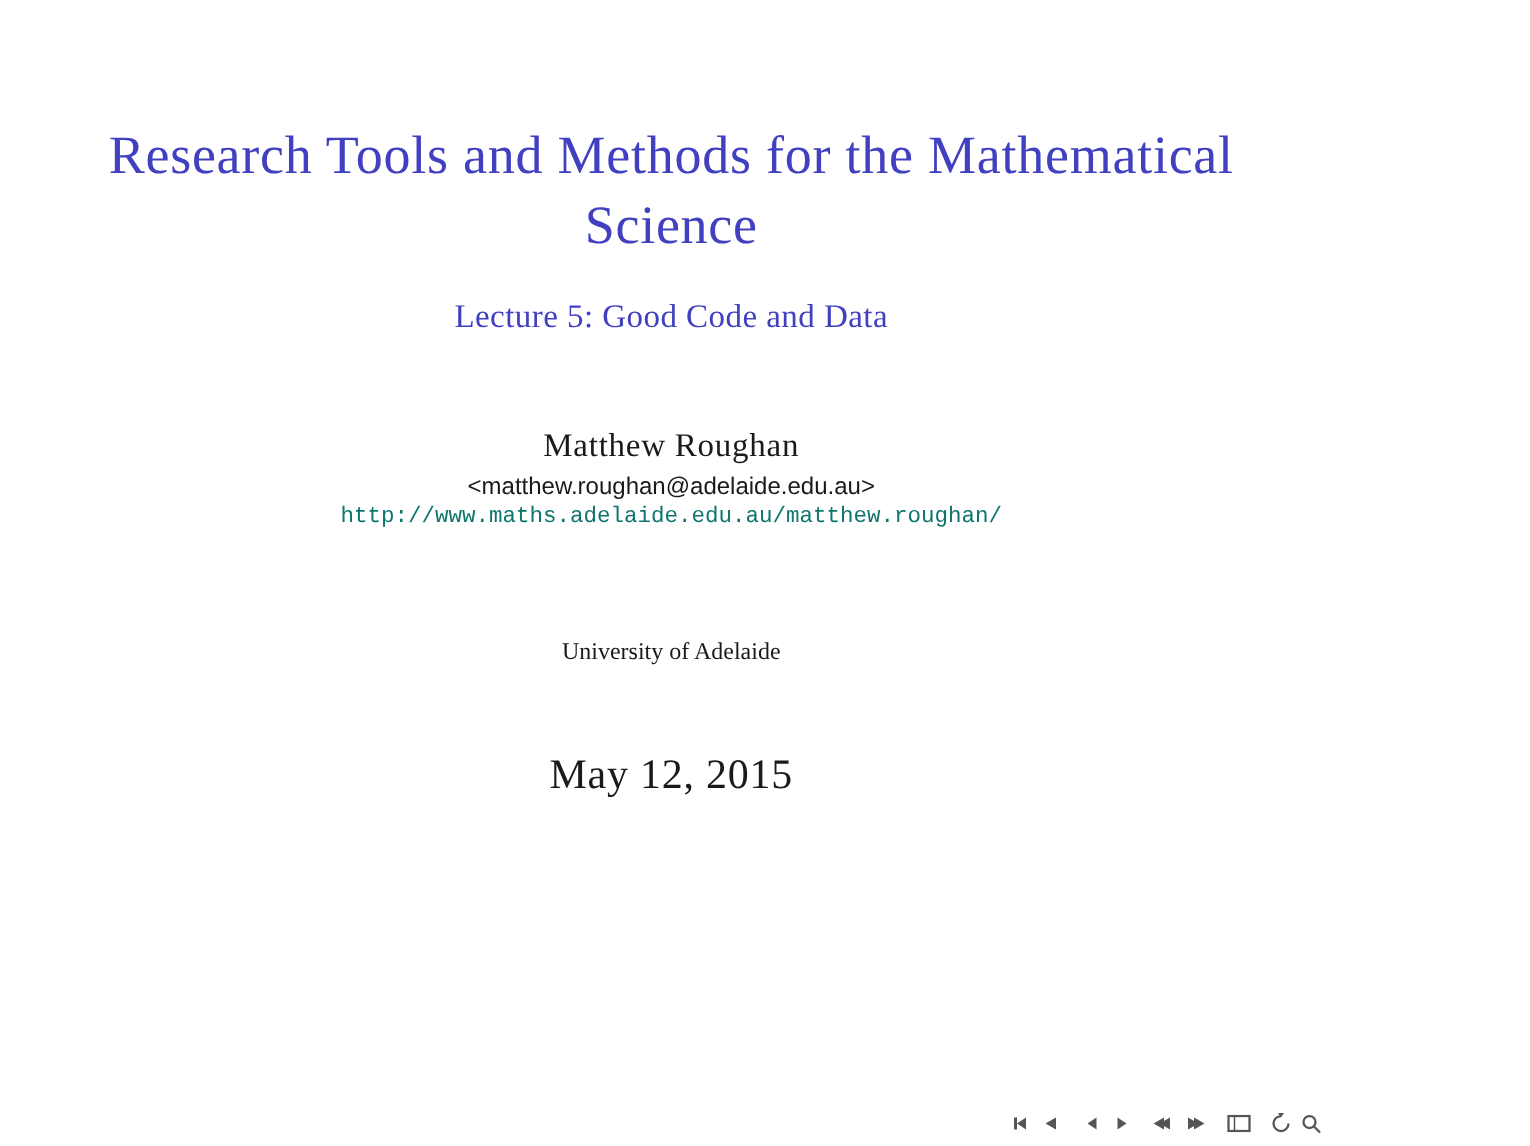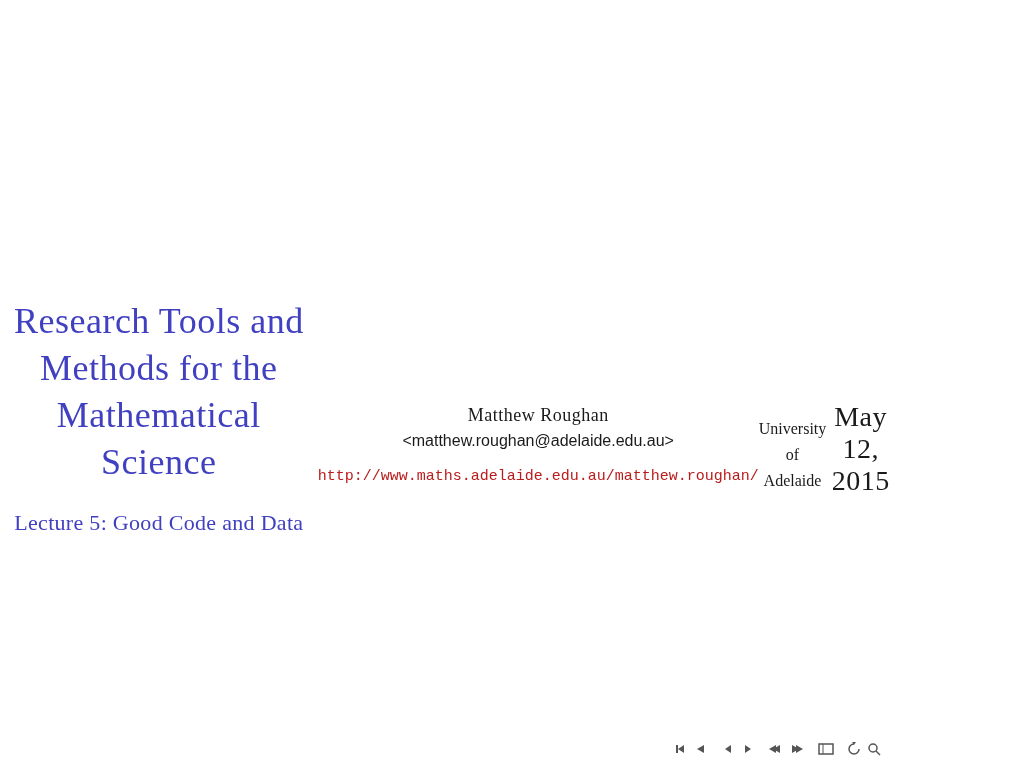--- a/index.html
+++ b/index.html
@@ -15,21 +15,21 @@
       font-family: 'Computer Modern', 'Latin Modern', Georgia, 'Times New Roman', serif;
       overflow: hidden;
       position: relative;
     }
 
     .slide-container {
       width: 895px;
       height: 764px;
       background: #ffffff;
       display: flex;
-      flex-direction: row;
+      flex-direction: column;
       align-items: center;
       justify-content: flex-start;
       padding-top: 80px;
       position: relative;
     }
 
     .title-section {
       text-align: center;
       margin-bottom: 10px;
     }
@@ -49,38 +49,38 @@
       margin-top: 24px;
       letter-spacing: 0.3px;
     }
 
     .author-section {
       text-align: center;
       margin-top: 50px;
     }
 
     .author-name {
-      font-size: 18px;
+      font-size: 22px;
       color: #1a1a1a;
       font-weight: normal;
       letter-spacing: 0.5px;
     }
 
     .author-email {
       font-size: 16px;
       color: #1a1a1a;
       font-family: Liberation Sans, sans-serif;
       margin-top: 6px;
     }
 
     .author-url {
       font-size: 15px;
-      color: #b91c1c;
+      color: #0f766e;
       font-family: 'Courier New', Courier, monospace;
-      margin-top: 16px;
+      margin-top: 0;
       line-height: 1.5;
     }
 
     .institution-section {
       text-align: center;
       margin-top: 40px;
     }
 
     .institution-name {
       font-size: 16px;

